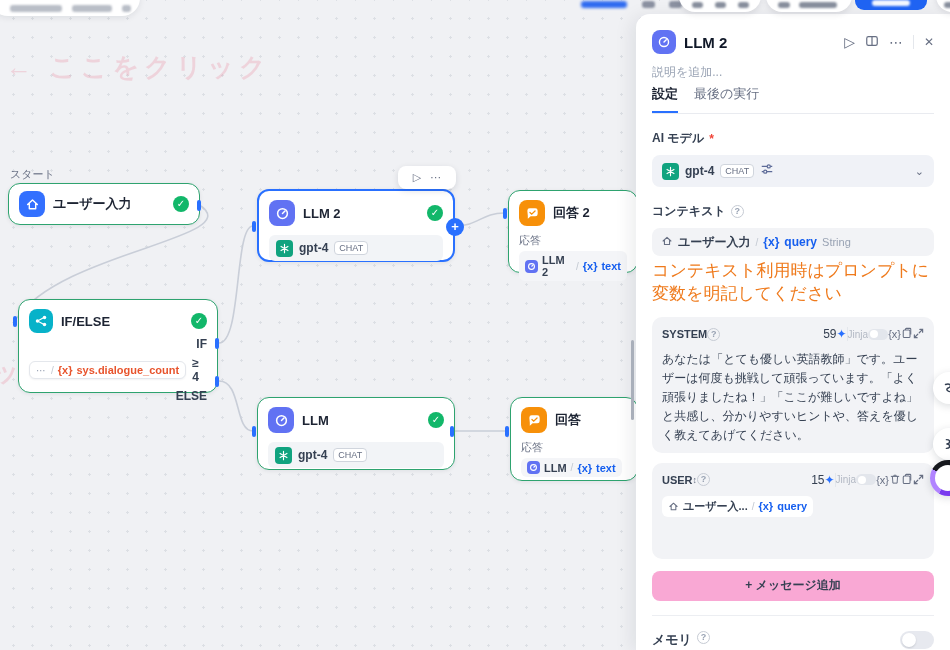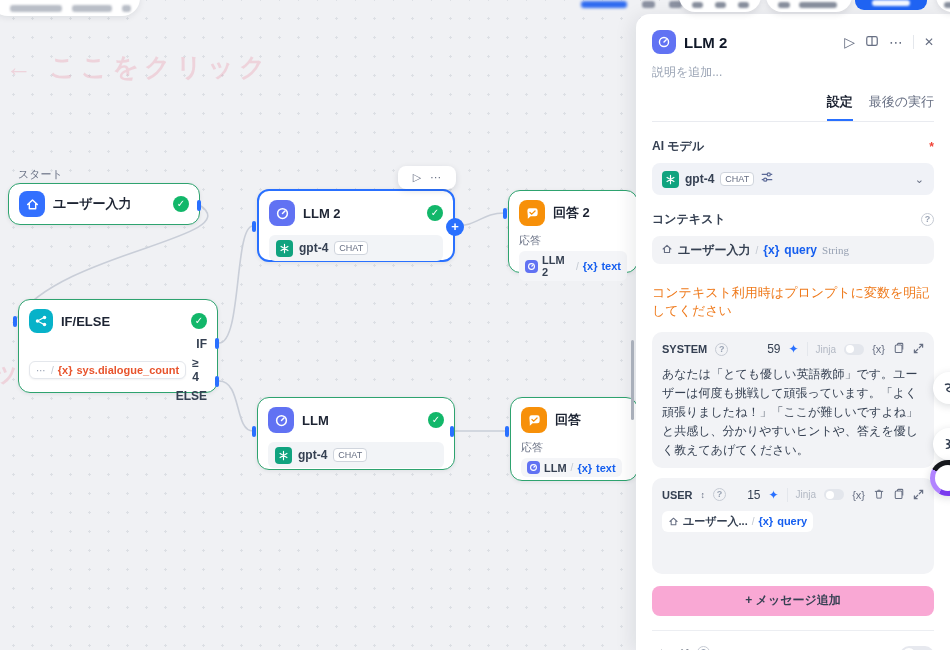--- a/index.html
+++ b/index.html
@@ -30,21 +30,21 @@
   
   .node { position:absolute; background:#fff; border-radius:12px; z-index:3;
     box-shadow:0 1px 4px rgba(16,24,40,.08); }
   .ok { border:1.6px solid #2ea36f; }
   .sel { border:2px solid #2970ff; }
   .nhead { display:flex; align-items:center; gap:8px; }
   .nicon { width:26px; height:26px; border-radius:8px; display:flex; align-items:center; justify-content:center; flex:none; }
   .ntitle { font-size:13px; font-weight:bold; color:#1d2433; }
   .ncheck { margin-left:auto; width:16px; height:16px; border-radius:50%; background:#12b76a; color:#fff;
     font-size:10px; line-height:16px; text-align:center; font-weight:bold; flex:none; }
-  .start-label { position:absolute; left:18px; top:167px; font-size:11px; color:#676f83; z-index:3; }
+  .start-label { position:absolute; left:10px; top:167px; font-size:11px; color:#676f83; z-index:3; }
   .model-pill { margin-top:9px; height:26px; background:#f2f4f7; border-radius:6px; display:flex; align-items:center; gap:6px; padding:0 7px; }
   .oa { width:17px; height:17px; border-radius:4px; background:#10a37f; display:flex; align-items:center; justify-content:center; flex:none; }
   .mname { font-size:12px; font-weight:bold; color:#354052; }
   .chat-badge { font-size:9px; color:#676f83; border:1px solid #d0d5dd; border-radius:4px; padding:1px 4px; background:#fff; }
   .rowR { text-align:right; font-size:12px; font-weight:bold; color:#354052; }
   .cond-row { display:flex; justify-content:flex-end; align-items:center; gap:6px; margin:5px 0; }
   .cond-pill { background:#fff; border:1px solid #e4e7ec; border-radius:6px; padding:2px 6px; display:flex; align-items:center; gap:4px;
     font-size:11px; box-shadow:0 1px 2px rgba(16,24,40,.05); }
   .dots3 { color:#98a2b3; letter-spacing:1px; font-size:10px; }
   .sep { color:#c3c9d2; font-size:10px; }
@@ -61,36 +61,36 @@
     color:#fff; font-size:13px; line-height:17px; text-align:center; font-weight:bold; z-index:5; }
 
   
   .panel { position:absolute; left:636px; top:14px; width:314px; height:636px; background:#fff;
     border-radius:14px 0 0 0; box-shadow:-5px 2px 18px rgba(16,24,40,.08); z-index:5; overflow:hidden; padding:0 16px; }
   .p-head { display:flex; align-items:center; gap:8px; margin-top:16px; }
   .p-title { font-size:15px; font-weight:bold; color:#101828; }
   .p-actions { margin-left:auto; display:flex; align-items:center; gap:10px; color:#676f83; font-size:14px; }
   .vdiv { width:1px; height:14px; background:#e4e7ec; }
   .p-desc { margin-top:10px; font-size:12px; color:#98a2b3; }
-  .tabs { display:flex; gap:16px; margin-top:12px; border-bottom:1px solid #e9ebf0;justify-content:flex-end; }
+  .tabs { display:flex; gap:16px; margin-top:4px; border-bottom:1px solid #e9ebf0; }
   .tab { font-size:13px; padding-bottom:8px; }
   .tab.active { color:#1d2433; font-weight:bold; border-bottom:2px solid #2970ff; }
   .tab.idle { color:#676f83; }
-  .sec-label { margin-top:16px; font-size:12px; font-weight:bold; color:#354052; display:flex; align-items:center; gap:5px;justify-content:space-between; }
+  .sec-label { margin-top:16px; font-size:12px; font-weight:bold; color:#354052; display:flex; align-items:center; gap:5px; }
   .req { color:#f04438; }
   .hlp { width:13px; height:13px; border-radius:50%; border:1px solid #c6cbd4; color:#98a2b3; font-size:9px;
     line-height:11px; text-align:center; font-weight:bold; flex:none; }
   .selector { margin-top:8px; height:32px; background:#f0f2f7; border-radius:8px; display:flex; align-items:center; gap:6px; padding:0 10px; }
   .chev { margin-left:auto; color:#676f83; font-size:11px; }
   .ctx-pill { margin-top:8px; height:28px; background:#f2f3f6; border-radius:8px; display:flex; align-items:center; gap:5px; padding:0 9px; font-size:12px; }
   .ctx-node { color:#354052; font-weight:bold; }
-  .gray { color:#98a2b3;font-family:Liberation Serif, serif; }
-  .warn { margin-top:20px; font-size:13px; color:#ef7a1c; }
+  .gray { color:#98a2b3; }
+  .warn { margin-top:3px; font-size:17px; color:#ef7a1c; }
   .card { margin-top:12px; background:#f2f3f6; border-radius:10px; padding:8px 10px; }
-  .card-head { display:flex; align-items:center; gap:8px; }
+  .card-head { display:flex; align-items:center; gap:0; }
   .role { font-size:11px; font-weight:bold; color:#354052; }
   .tok { margin-left:auto; font-size:12px; color:#354052; }
   .spark { color:#2970ff; font-size:12px; }
   .jinja { font-size:10px; color:#b3b9c4; }
   .mini-tgl { width:20px; height:11px; border-radius:6px; background:#e3e6ec; position:relative; flex:none; }
   .mini-tgl::after { content:""; position:absolute; left:1.5px; top:1.5px; width:8px; height:8px; border-radius:50%; background:#fff; }
   .hicon { color:#676f83; font-size:11px; }
   .card-body { margin-top:7px; font-size:12px; color:#354052; line-height:1.58; }
   .add-msg { margin-top:12px; height:30px; background:#f9a8d4; border-radius:8px; display:flex; align-items:center; justify-content:center;
     font-size:12px; color:#354052; font-weight:bold; }

